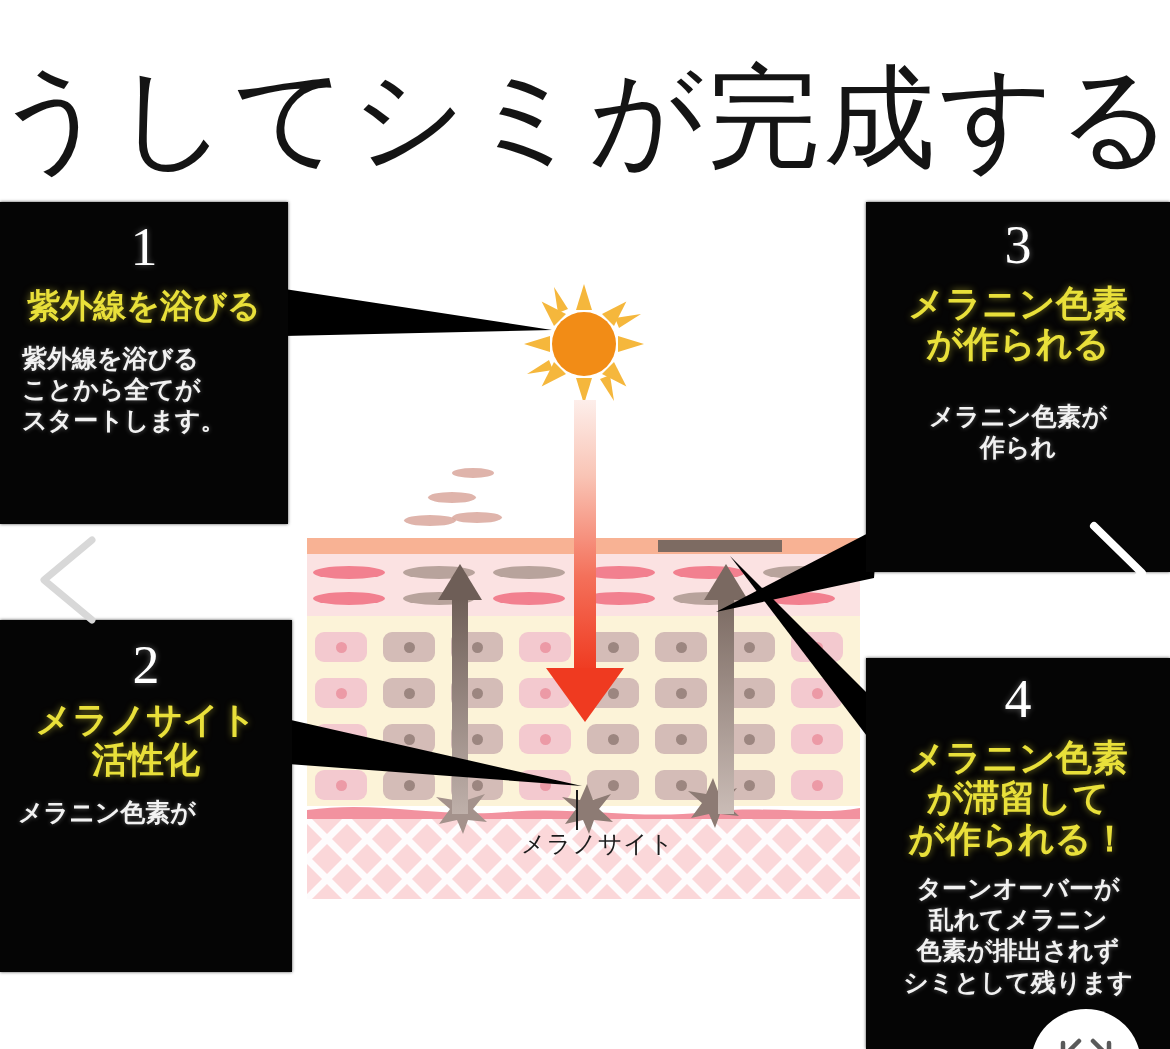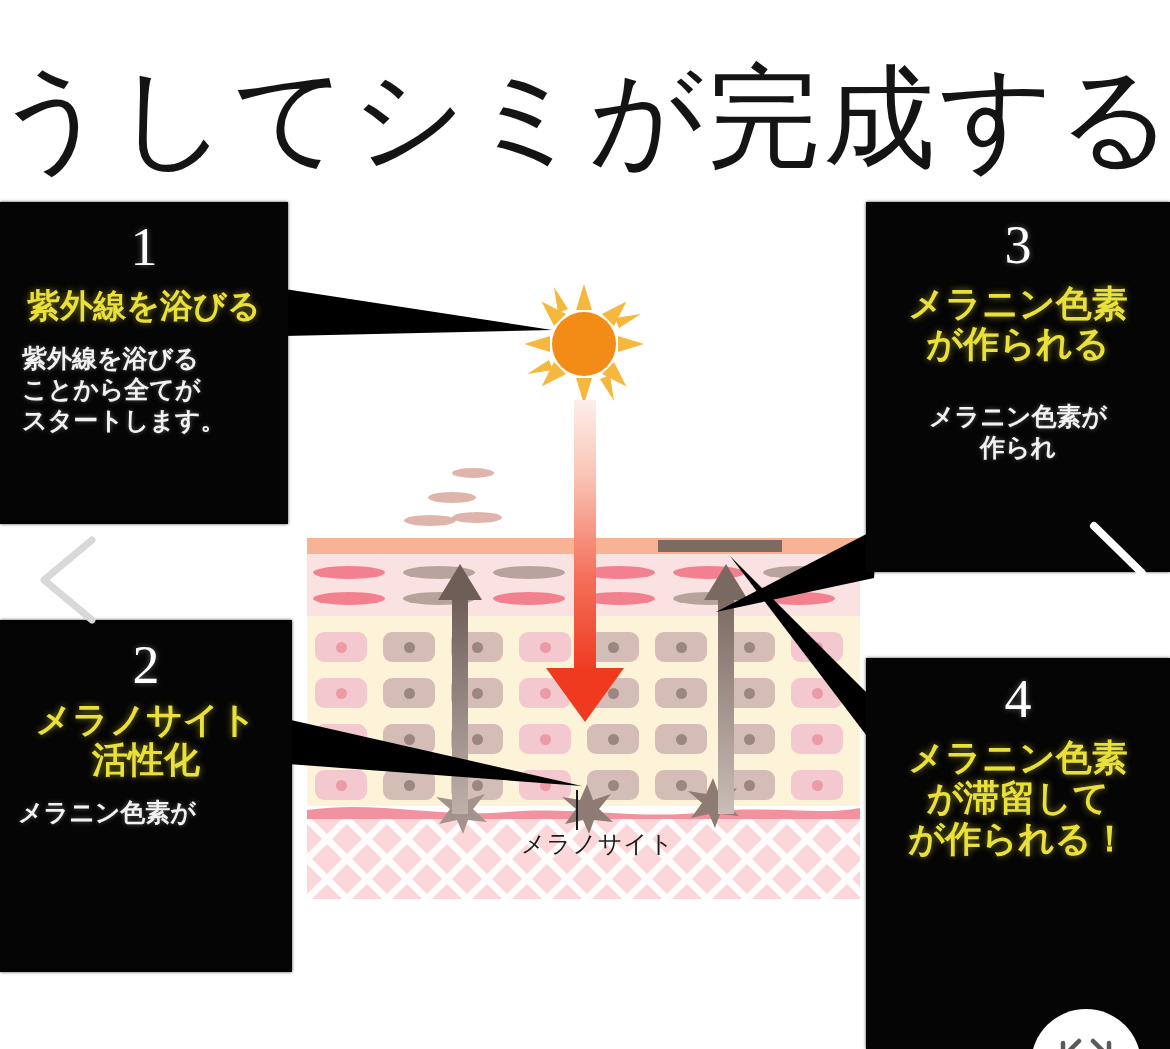--- a/index.html
+++ b/index.html
@@ -336,20 +336,26 @@
     </div>
   </div>
 
   <div class="panel" id="panel4">
     <div class="num">4</div>
     <div class="head">
       <span class="ln">メラニン色素</span>
       <span class="ln">が滞留して</span>
       <span class="ln">が作られる！</span>
     </div>
+    <div class="body">
+      <span class="ln">ターンオーバーが</span>
+      <span class="ln">乱れてメラニン</span>
+      <span class="ln">色素が排出されず</span>
+      <span class="ln">シミとして残ります</span>
+    </div>
   </div>
 
   <svg id="prev" viewBox="0 0 86 96">
     <path d="M64,8 L16,48 L64,88" fill="none" stroke="#d8d8d8" stroke-width="7" stroke-linecap="round" stroke-linejoin="round"></path>
   </svg>
 
   <svg id="next" viewBox="0 0 86 110">
     <path d="M18,8 L66,55 L18,102" fill="none" stroke="#ffffff" stroke-width="8" stroke-linecap="round" stroke-linejoin="round"></path>
   </svg>
 

